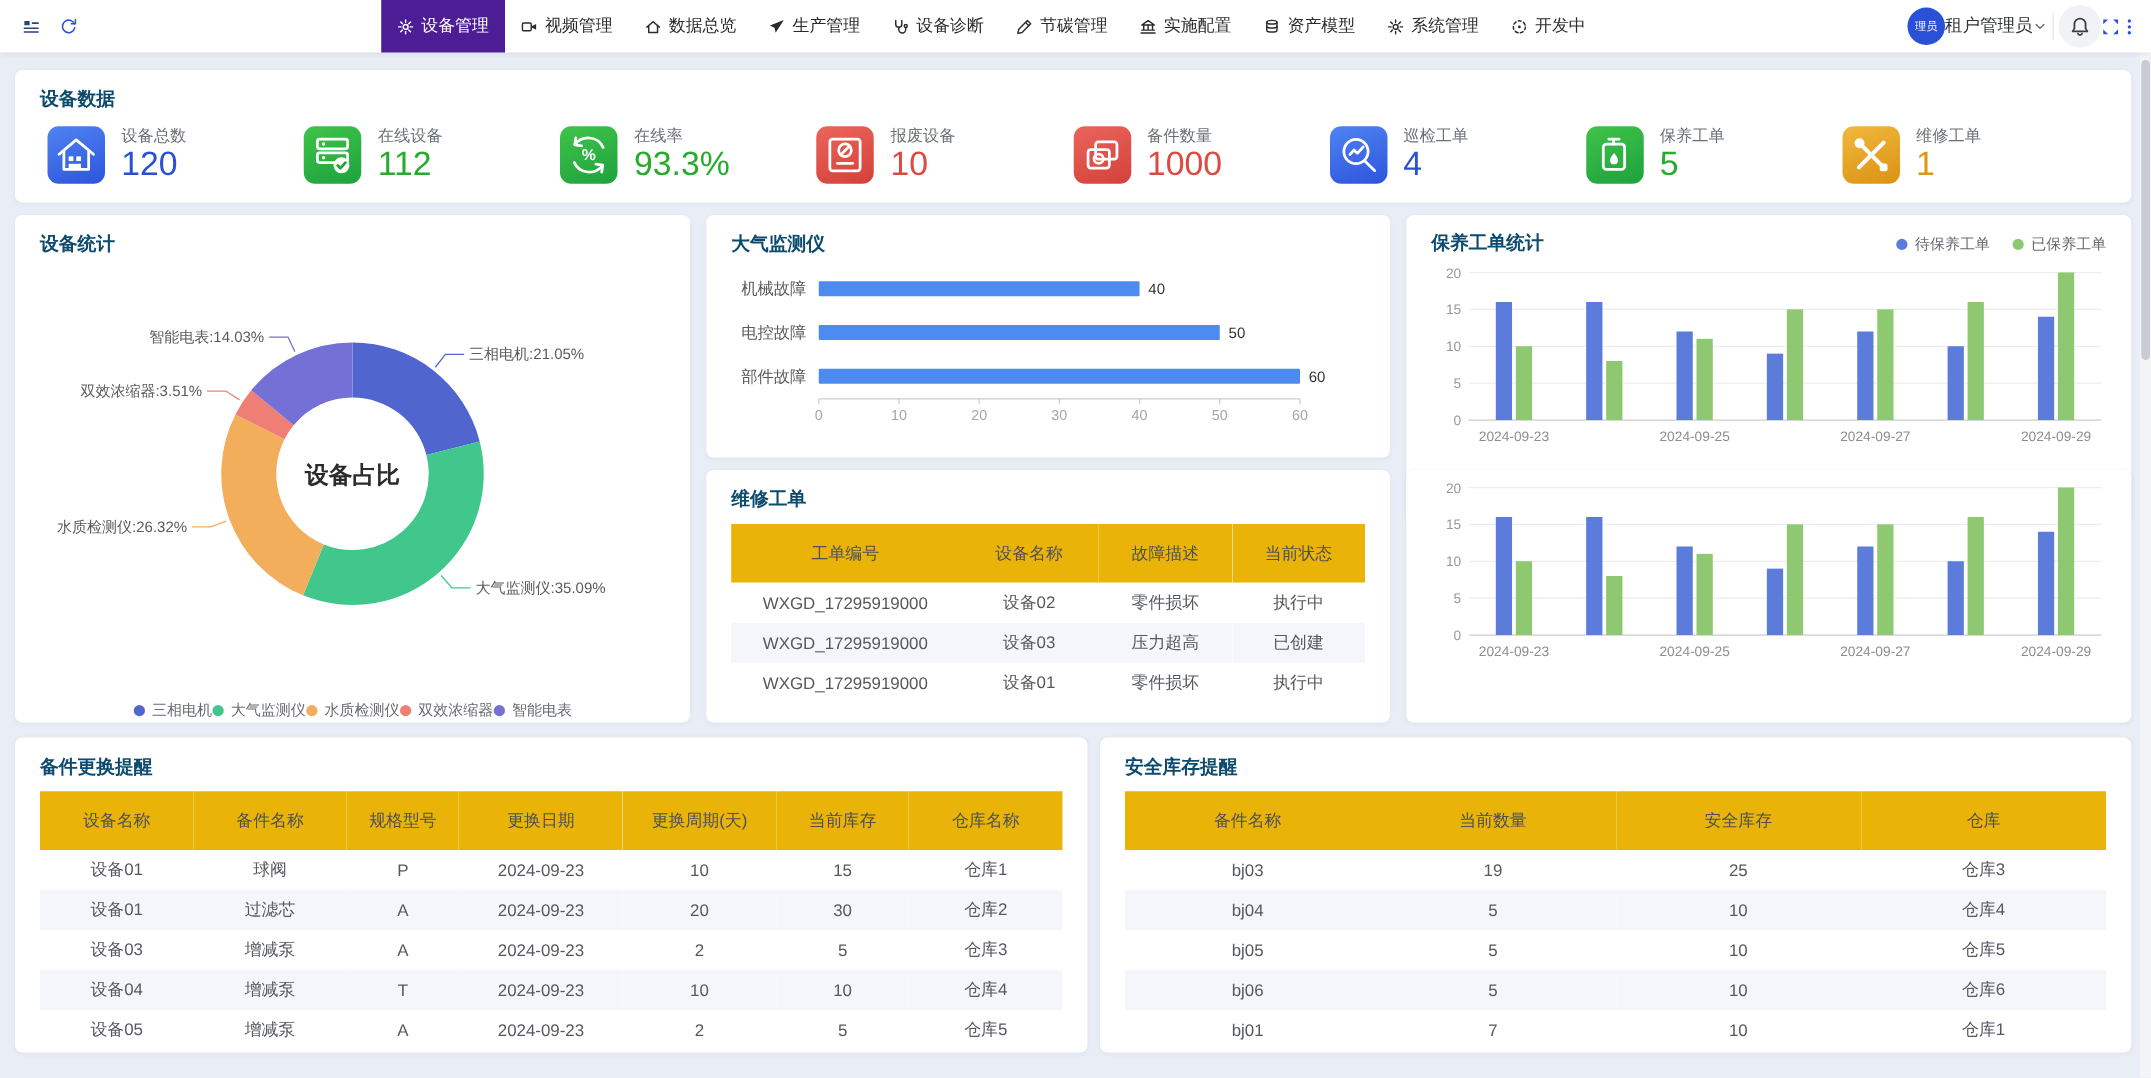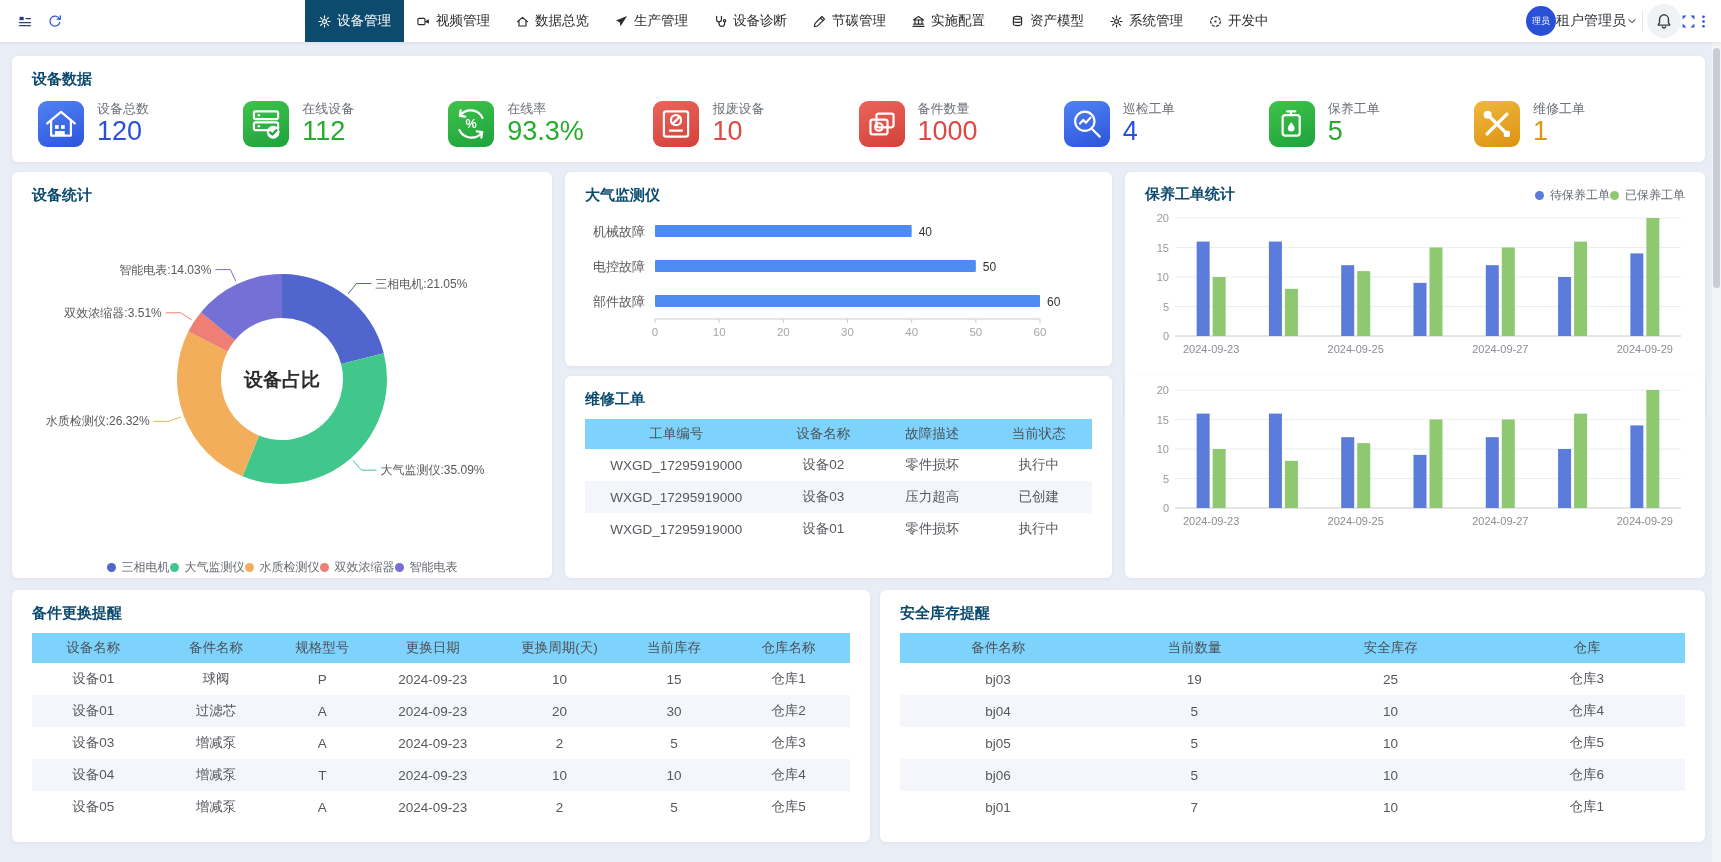--- a/index.html
+++ b/index.html
@@ -12,21 +12,21 @@
   }
   
   .navbar { position:absolute; top:0; left:0; width:1721px; height:42px; background:#fff;
             box-shadow:0 1px 4px rgba(0,0,0,.08); z-index:10; }
   .nb-left { position:absolute; left:18px; top:0; height:42px; display:flex; align-items:center; gap:16px; }
   .nb-ic { display:flex; align-items:center; justify-content:center; cursor:pointer; }
   .c-navy { color:#27447c; } .c-blue { color:#2a50d8; }
   .nav-menu { position:absolute; left:305px; top:0; height:42px; display:flex; }
   .nav-item { display:flex; align-items:center; gap:6px; padding:0 13px; height:42px;
               font-size:13.5px; color:#2b2b2b; cursor:pointer; white-space:nowrap; }
-  .nav-item.active { background:#0c4a6e; color:#fff; }
+  .nav-item.active { background:#4c1d95; color:#fff; }
   .nav-item svg { flex:none; }
   .nav-right { position:absolute; right:10px; top:0; height:42px; display:flex; align-items:center; }
   .avatar { width:30px; height:30px; border-radius:50%; background:#2a50d8; color:#fff;
             font-size:9px; display:flex; align-items:center; justify-content:center; cursor:pointer; }
   .uname { font-size:14px; color:#2f3238; cursor:pointer; }
   .chev { color:#5f6368; display:flex; cursor:pointer; }
   .vdiv { width:1px; height:22px; background:#e3e6ec; margin:0 4px; }
   .bell-wrap { width:34px; height:34px; border-radius:50%; background:#f1f2f5; display:flex;
                align-items:center; justify-content:center; color:#3a3f47; cursor:pointer; }
   
@@ -51,28 +51,28 @@
   
   .p-device { left:12px;   top:172px; width:540px; height:406px; }
   .p-fault  { left:565px;  top:172px; width:547px; height:194px; }
   .p-repair { left:565px;  top:376px; width:547px; height:202px; }
   .p-maint  { left:1125px; top:172px; width:580px; height:246px; }
   .p-inspect{ left:1125px; top:376px; width:580px; height:202px; }
   
   .p-spare  { left:12px;  top:590px; width:858px; height:252px; }
   .p-safety { left:880px; top:590px; width:825px; height:252px; }
   
-  .lg-row { display:flex; }
+  .lg-row { display:flex; gap:18px; }
   .lg-item { display:flex; align-items:center; gap:6px; font-size:12px; color:#676b72; cursor:pointer; white-space:nowrap; }
   .lg-dot { width:9px; height:9px; border-radius:50%; flex:none; }
   .legend-center { display:flex; justify-content:center; padding-top:8px; }
   
   .tbl-wrap { padding:10px 20px 0; }
   .dtable { width:100%; border-collapse:collapse; table-layout:fixed; }
-  .dtable th { background:#7dd3fc; color:#4c5158; font-size:13.5px; font-weight:500; height:30px;
+  .dtable th { background:#eab308; color:#4c5158; font-size:13.5px; font-weight:500; height:47px;
                text-align:center; padding:0 4px; overflow:hidden; white-space:nowrap; }
   .dtable td { height:32px; text-align:center; font-size:13.5px; color:#55585e; padding:0 4px;
                overflow:hidden; white-space:nowrap; }
   .dtable tbody tr:nth-child(even) { background:#f5f6fb; }
   
   .sbar { position:absolute; right:0; top:0; width:9px; height:862px; background:#f3f4f6; }
   .sthumb { position:absolute; right:1px; top:48px; width:7px; height:240px; border-radius:4px; background:#c9ccd4; cursor:pointer; }
   svg text { font-family:"Liberation Sans","DejaVu Sans",sans-serif; }
 </style>
 </head>

